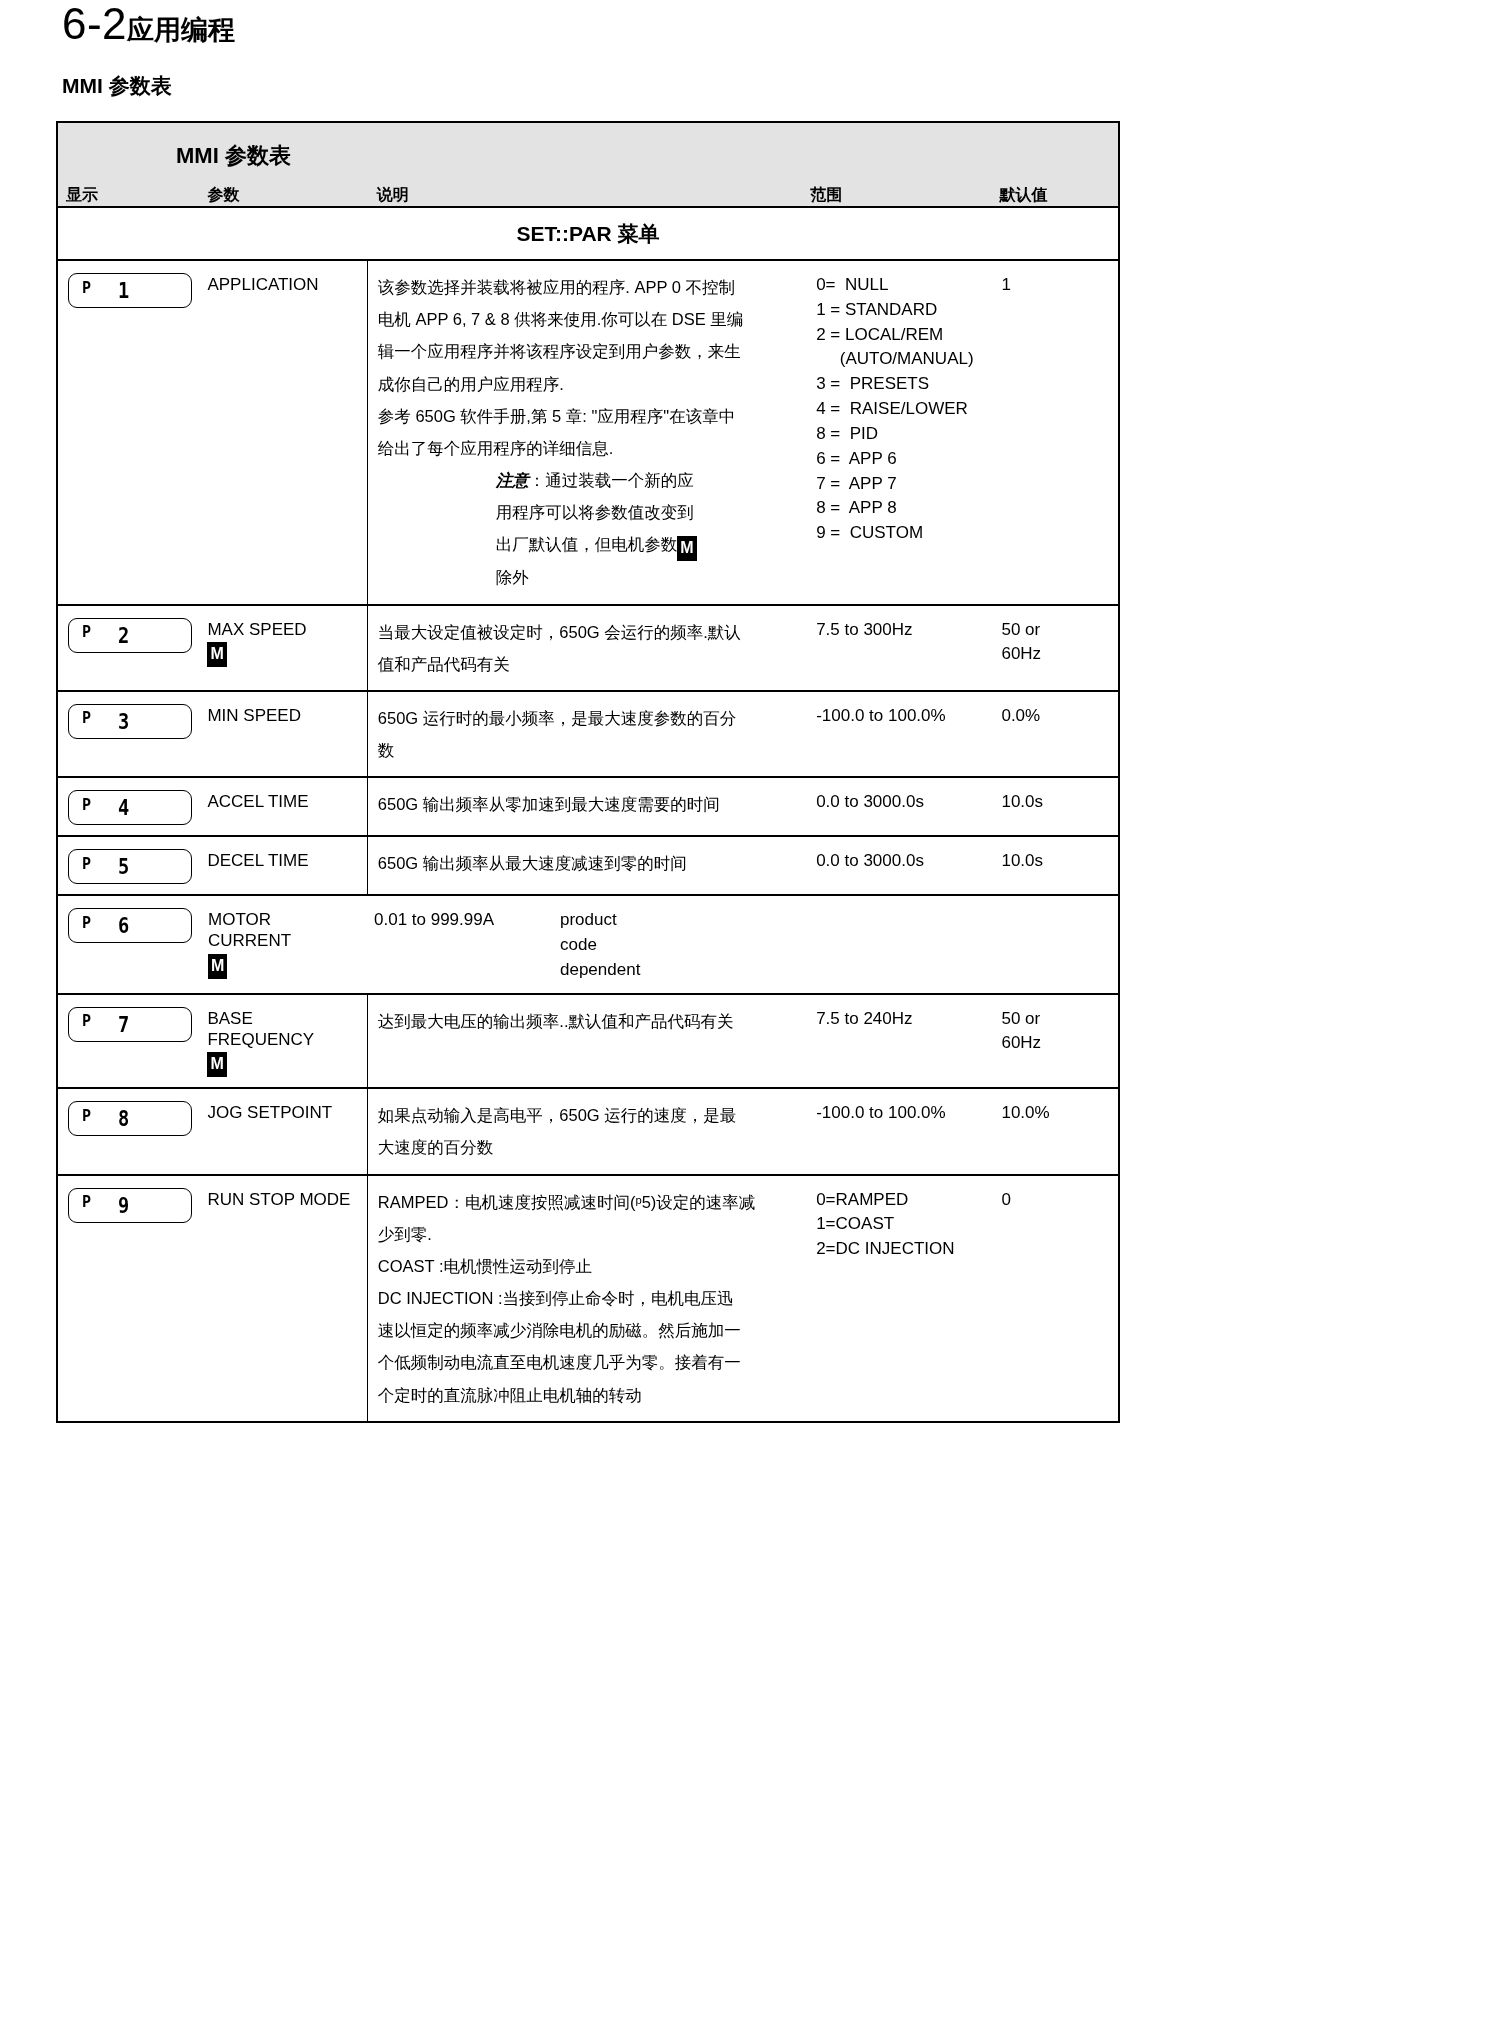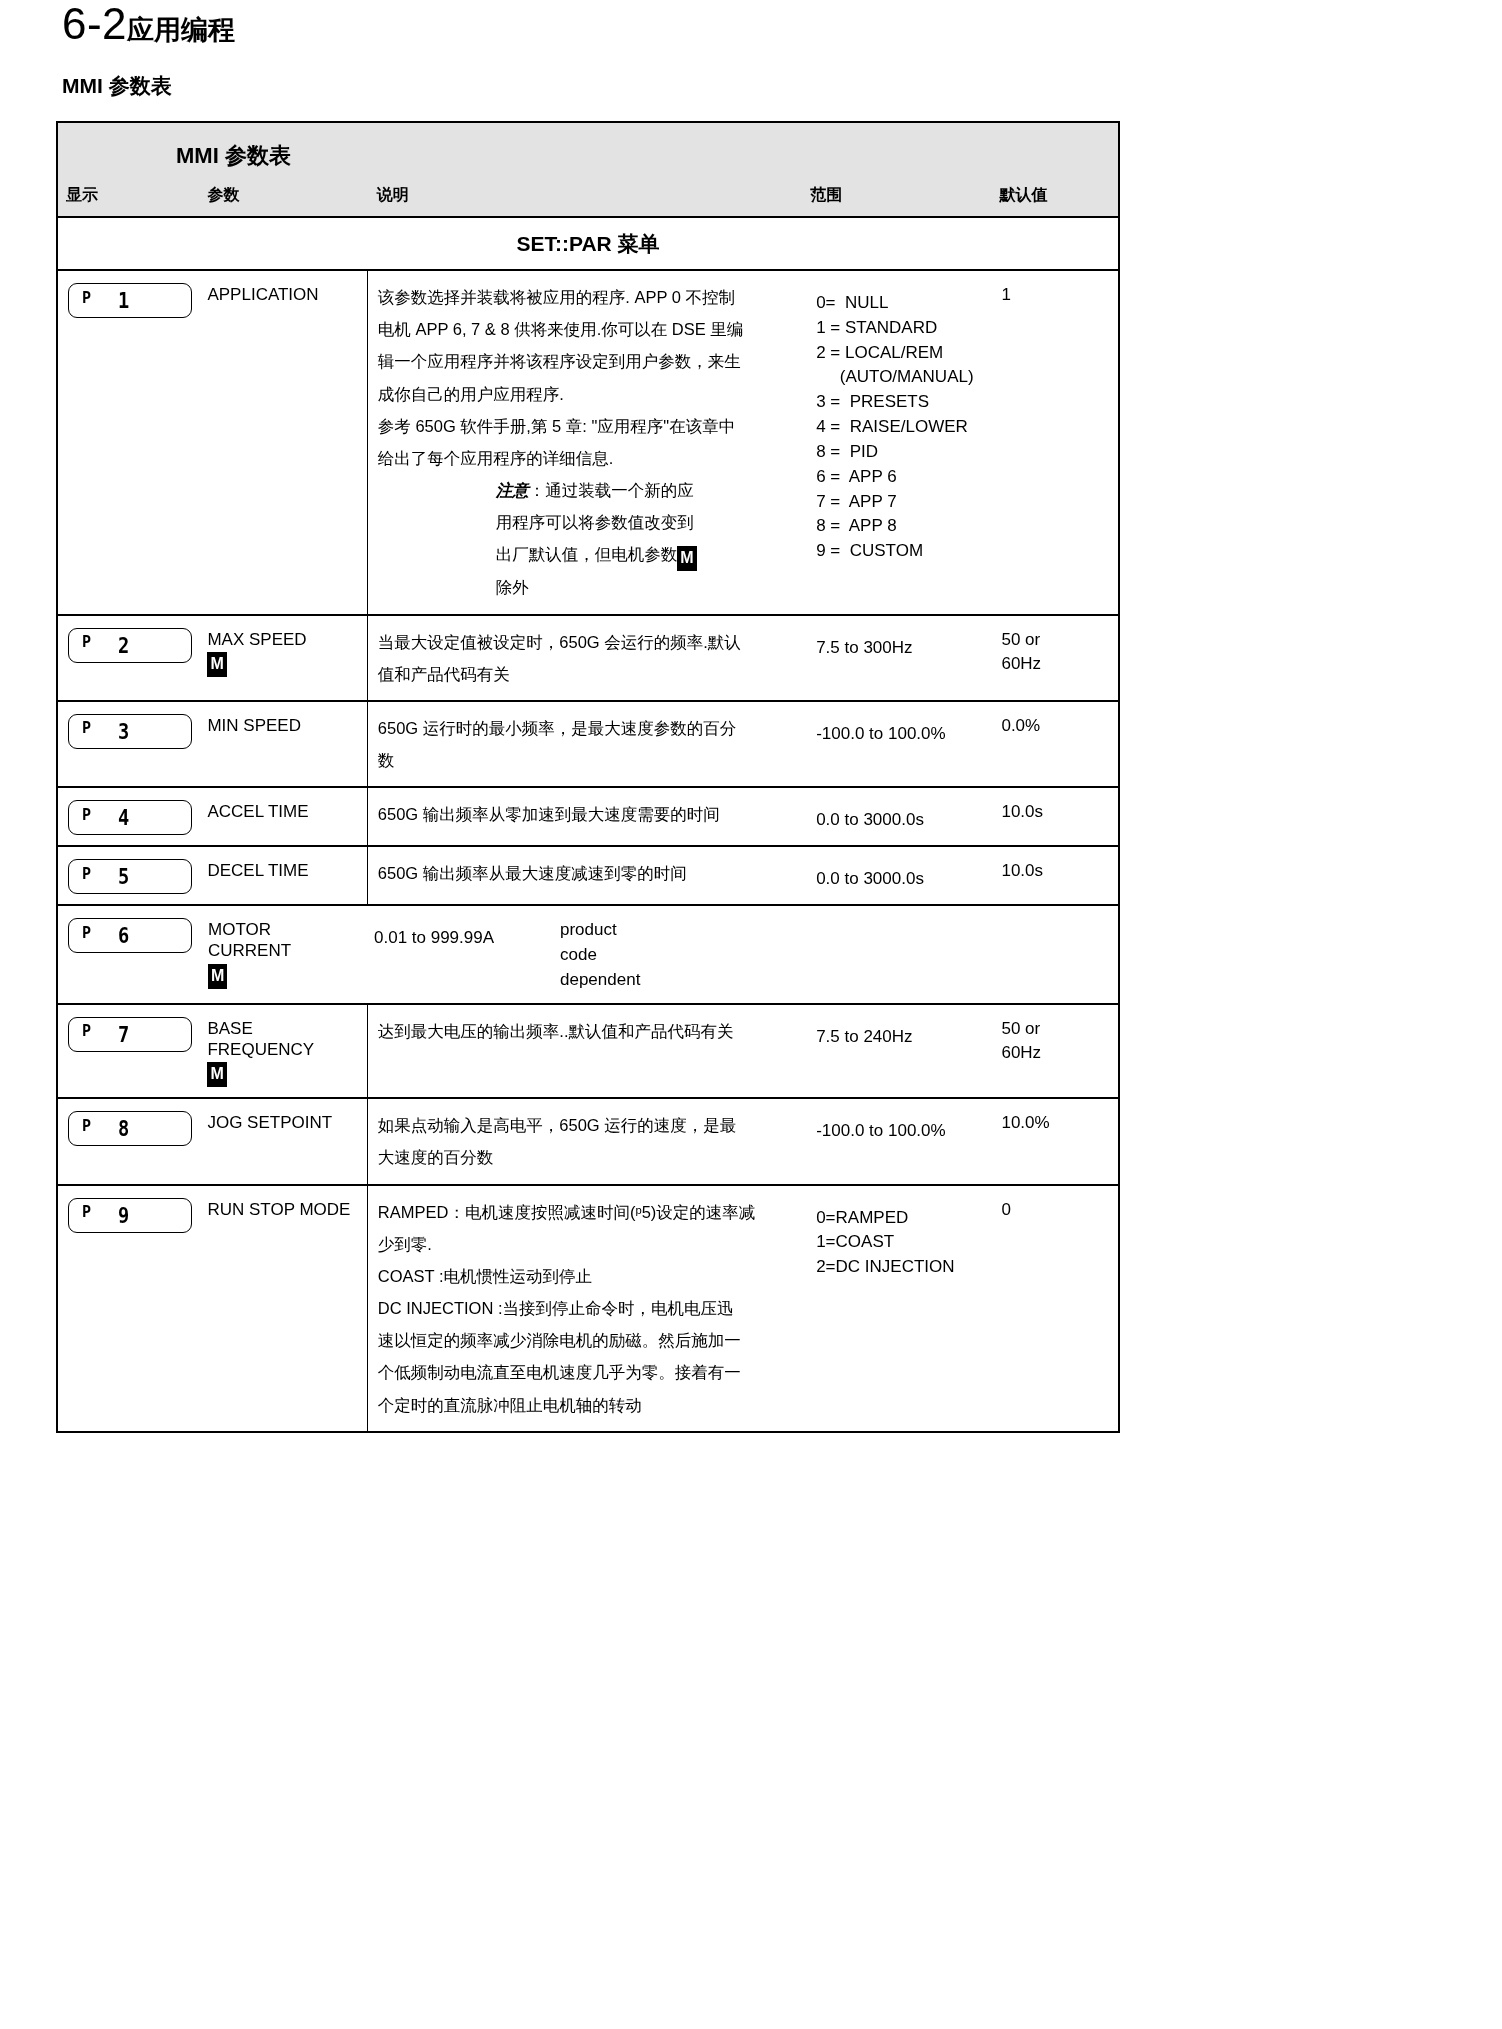--- a/index.html
+++ b/index.html
@@ -60,21 +60,20 @@
   }
   .hdr-title {
     font-size: 22px;
     font-weight: bold;
     padding: 18px 0 14px 118px;
   }
   .hdr-cols {
     display: flex;
     font-size: 16px;
     font-weight: bold;
-    padding-bottom: 10px;
   }
   .hdr-cols > div { box-sizing: border-box; }
 
   .c-disp   { width: 150px; padding-left: 8px; }
   .c-param  { width: 160px; }
   .c-desc   { width: 445px; padding-left: 10px; }
   .c-range  { width: 190px; }
   .c-def    { width: 119px; }
 
   .menu-band {
@@ -108,21 +107,21 @@
     width: 445px;
     font-size: 16.5px;
     line-height: 1.95;
     padding: 10px 14px 10px 10px;
     border-left: 1.6px solid #000;
   }
   .cell-range {
     width: 190px;
     font-size: 17px;
     line-height: 1.46;
-    padding: 20px 4px 10px 6px;
+    padding: 12px 4px 10px 6px;
   }
   .cell-def {
     width: 119px;
     font-size: 17px;
     line-height: 1.46;
     padding: 12px 4px 10px 2px;
   }
 
   
   .lcd {

